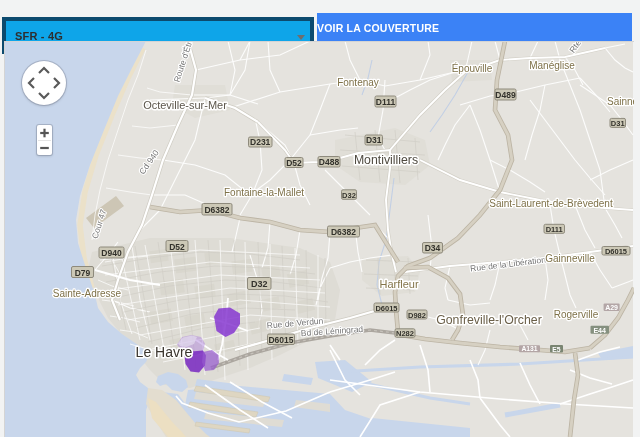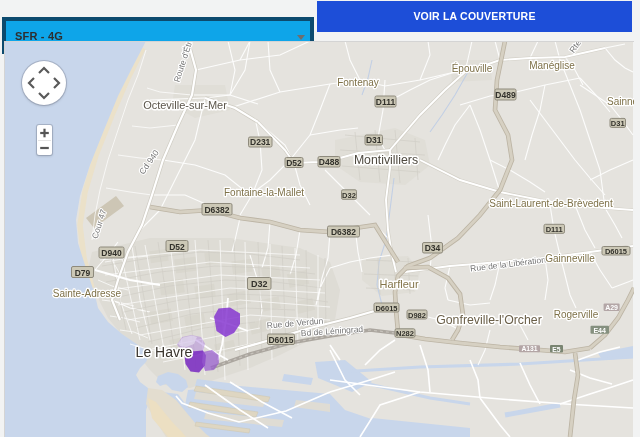--- a/index.html
+++ b/index.html
@@ -1,19 +1,19 @@
 <!DOCTYPE html>
 <html><head>
 <meta charset="utf-8">
 <style>
 html,body{margin:0;padding:0;width:640px;height:437px;background:#f2f3f3;font-family:"Liberation Sans",sans-serif;overflow:hidden;position:relative}
 .select{position:absolute;left:2px;top:17px;width:304px;height:29px;background:#0ea5e9;border:4px solid #0c4a6e}
 .select .txt{position:absolute;left:9px;top:9px;font-size:11px;font-weight:700;color:#2e2e2e;letter-spacing:.2px}
 .caret{position:absolute;left:291px;top:14px;width:0;height:0;border-left:4.5px solid transparent;border-right:4.5px solid transparent;border-top:5px solid #6e6e6e}
-.btn{position:absolute;left:317px;top:1px;width:315px;height:31px;background:#1d4ed8;color:#fff;font-size:10.5px;font-weight:700;letter-spacing:.2px;text-align:center;line-height:31px}
+.btn{position:absolute;left:317px;top:13px;width:315px;height:31px;background:#3b82f6;color:#fff;font-size:10.5px;font-weight:700;letter-spacing:.2px;text-align:left;line-height:31px}
 .map{position:absolute;left:4px;top:41px;width:629px;height:396px;border:1px solid #d4d4d4;border-bottom:none;border-right:none;box-sizing:content-box;overflow:hidden}
 .pan{position:absolute;left:17px;top:19px;width:44px;height:44px;border-radius:50%;background:#fff;box-shadow:0 0 0 1px rgba(130,140,160,.45),0 1px 3px rgba(0,0,0,.2)}
 .zoomc{position:absolute;left:32px;top:83px;width:15px;height:30px;border-radius:2px;background:#fff;box-shadow:0 0 0 1px rgba(130,140,160,.45),0 1px 3px rgba(0,0,0,.2)}
 </style>
 </head>
 <body>
 <div class="select">
     <span class="txt">SFR - 4G</span>
     <span class="caret"></span>
   </div>

